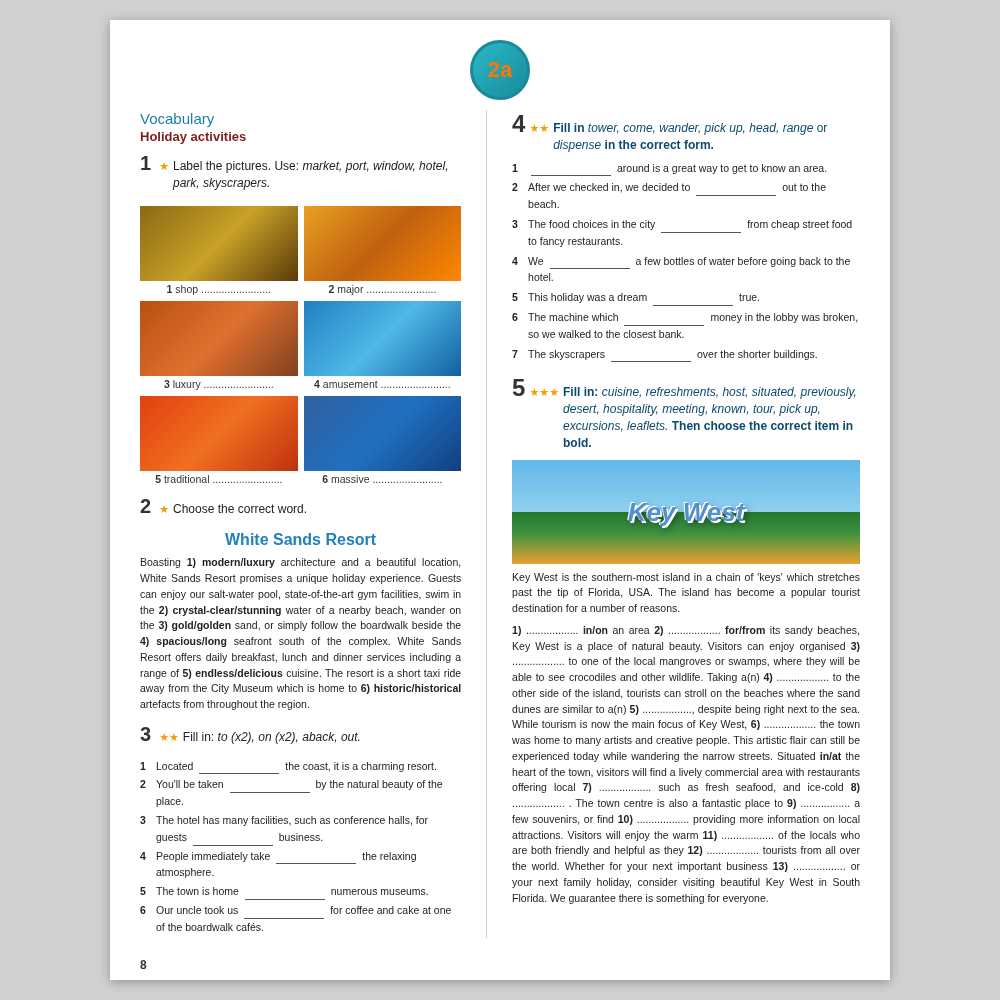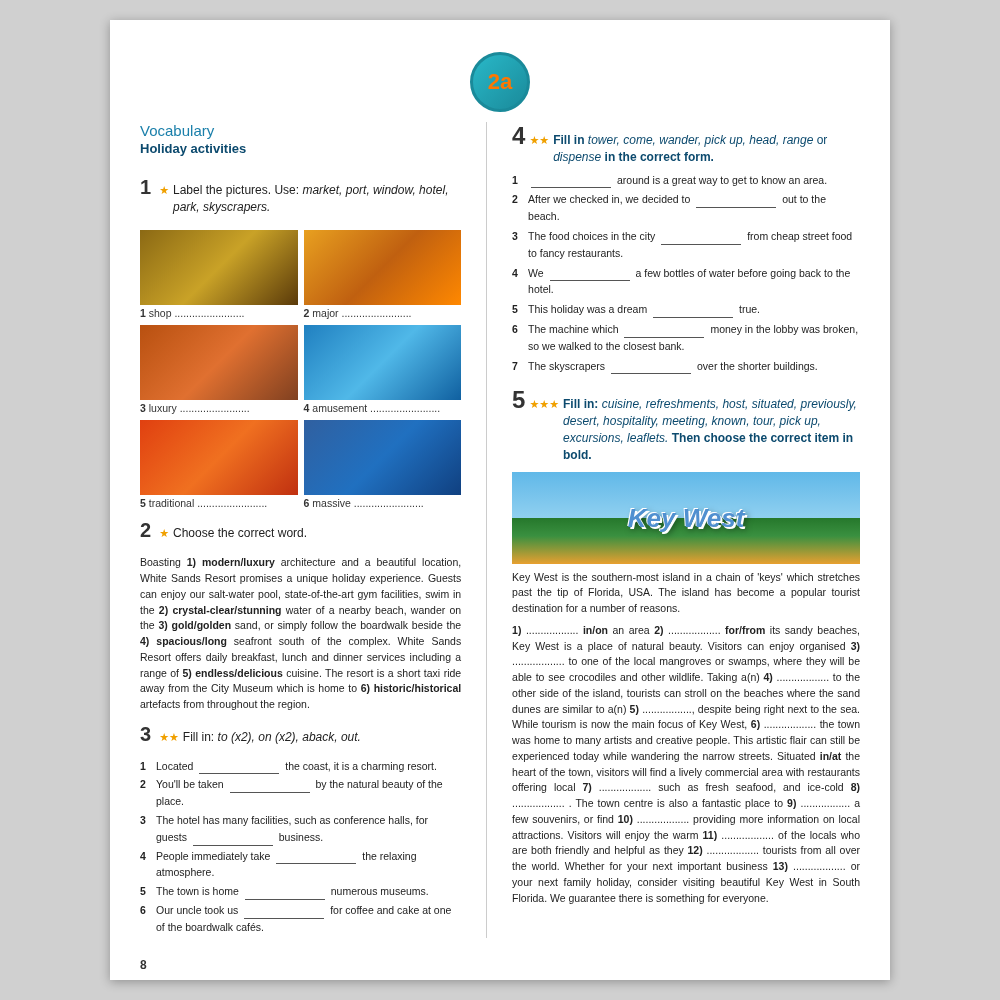--- a/index.html
+++ b/index.html
@@ -8,21 +8,21 @@
       display: flex;
       justify-content: center;
       align-items: center;
       min-height: 100vh;
       font-family: Arial, sans-serif;
     }
     .page {
       width: 780px;
       min-height: 960px;
       background: #fff;
-      padding: 32px 30px 30px 30px;
+      padding: 20px 30px 30px 30px;
       position: relative;
       box-shadow: 0 2px 10px rgba(0,0,0,0.3);
     }
     
     .badge-container {
       display: flex;
       justify-content: center;
       margin-bottom: 10px;
     }
     .badge {
@@ -53,24 +53,24 @@
       width: 52%;
     }
     
     .section-title {
       color: #1a7faa;
       font-size: 15px;
       font-weight: normal;
       margin-bottom: 2px;
     }
     .section-subtitle {
-      color: #0c4a6e;
+      color: #7f1d1d;
       font-size: 13px;
       font-weight: bold;
-      margin-bottom: 20px;
+      margin-bottom: 8px;
     }
     
     .exercise-num {
       font-size: 20px;
       font-weight: bold;
       color: #333;
       margin-right: 4px;
     }
     .star {
       color: #f0a000;
@@ -90,20 +90,21 @@
     }
     
     .img-grid {
       display: grid;
       grid-template-columns: 1fr 1fr;
       gap: 6px;
       margin-bottom: 10px;
     }
     .img-cell {
       position: relative;
+      text-align: center;
     }
     .img-placeholder {
       width: 100%;
       height: 75px;
       object-fit: cover;
       display: block;
     }
     .img-label {
       font-size: 10.5px;
       color: #333;
@@ -182,21 +183,21 @@
       color: #333;
     }
     .ex4-instruction {
       font-size: 12px;
       color: #0c4a6e;
       line-height: 1.4;
     }
     
     .keywest-img {
       width: 100%;
-      height: 92px;
+      height: 104px;
       background: linear-gradient(135deg, #2a7a30, #3aa040, #e8a020, #c07010);
       position: relative;
       margin: 8px 0 6px 0;
       overflow: hidden;
     }
     .keywest-title-overlay {
       position: absolute;
       top: 50%;
       left: 50%;
       transform: translate(-50%, -50%);
@@ -288,20 +289,21 @@
           </div>
         </div>
       </div>
 
       <div>
         <div class="ex2-header">
           <span class="exercise-num">2</span>
           <span class="star">★</span>
           <span class="exercise-instruction"><strong>Choose the correct word.</strong></span>
         </div>
+        <div class="white-sands-title">White Sands Resort</div>
         <p class="passage-text">
           Boasting <strong>1) modern/luxury</strong> architecture and a beautiful location, White Sands Resort promises a unique holiday experience. Guests can enjoy our salt-water pool, state-of-the-art gym facilities, swim in the <strong>2) crystal-clear/stunning</strong> water of a nearby beach, wander on the <strong>3) gold/golden</strong> sand, or simply follow the boardwalk beside the <strong>4) spacious/long</strong> seafront south of the complex. White Sands Resort offers daily breakfast, lunch and dinner services including a range of <strong>5) endless/delicious</strong> cuisine. The resort is a short taxi ride away from the City Museum which is home to <strong>6) historic/historical</strong> artefacts from throughout the region.
         </p>
       </div>
 
       <div class="ex3-section">
         <div style="display:flex; align-items:baseline; gap:4px; margin-bottom:4px;">
           <span class="exercise-num">3</span>
           <span class="star">★★</span>
           <span class="exercise-instruction"><strong>Fill in:</strong> <em>to (x2), on (x2), aback, out.</em></span>

